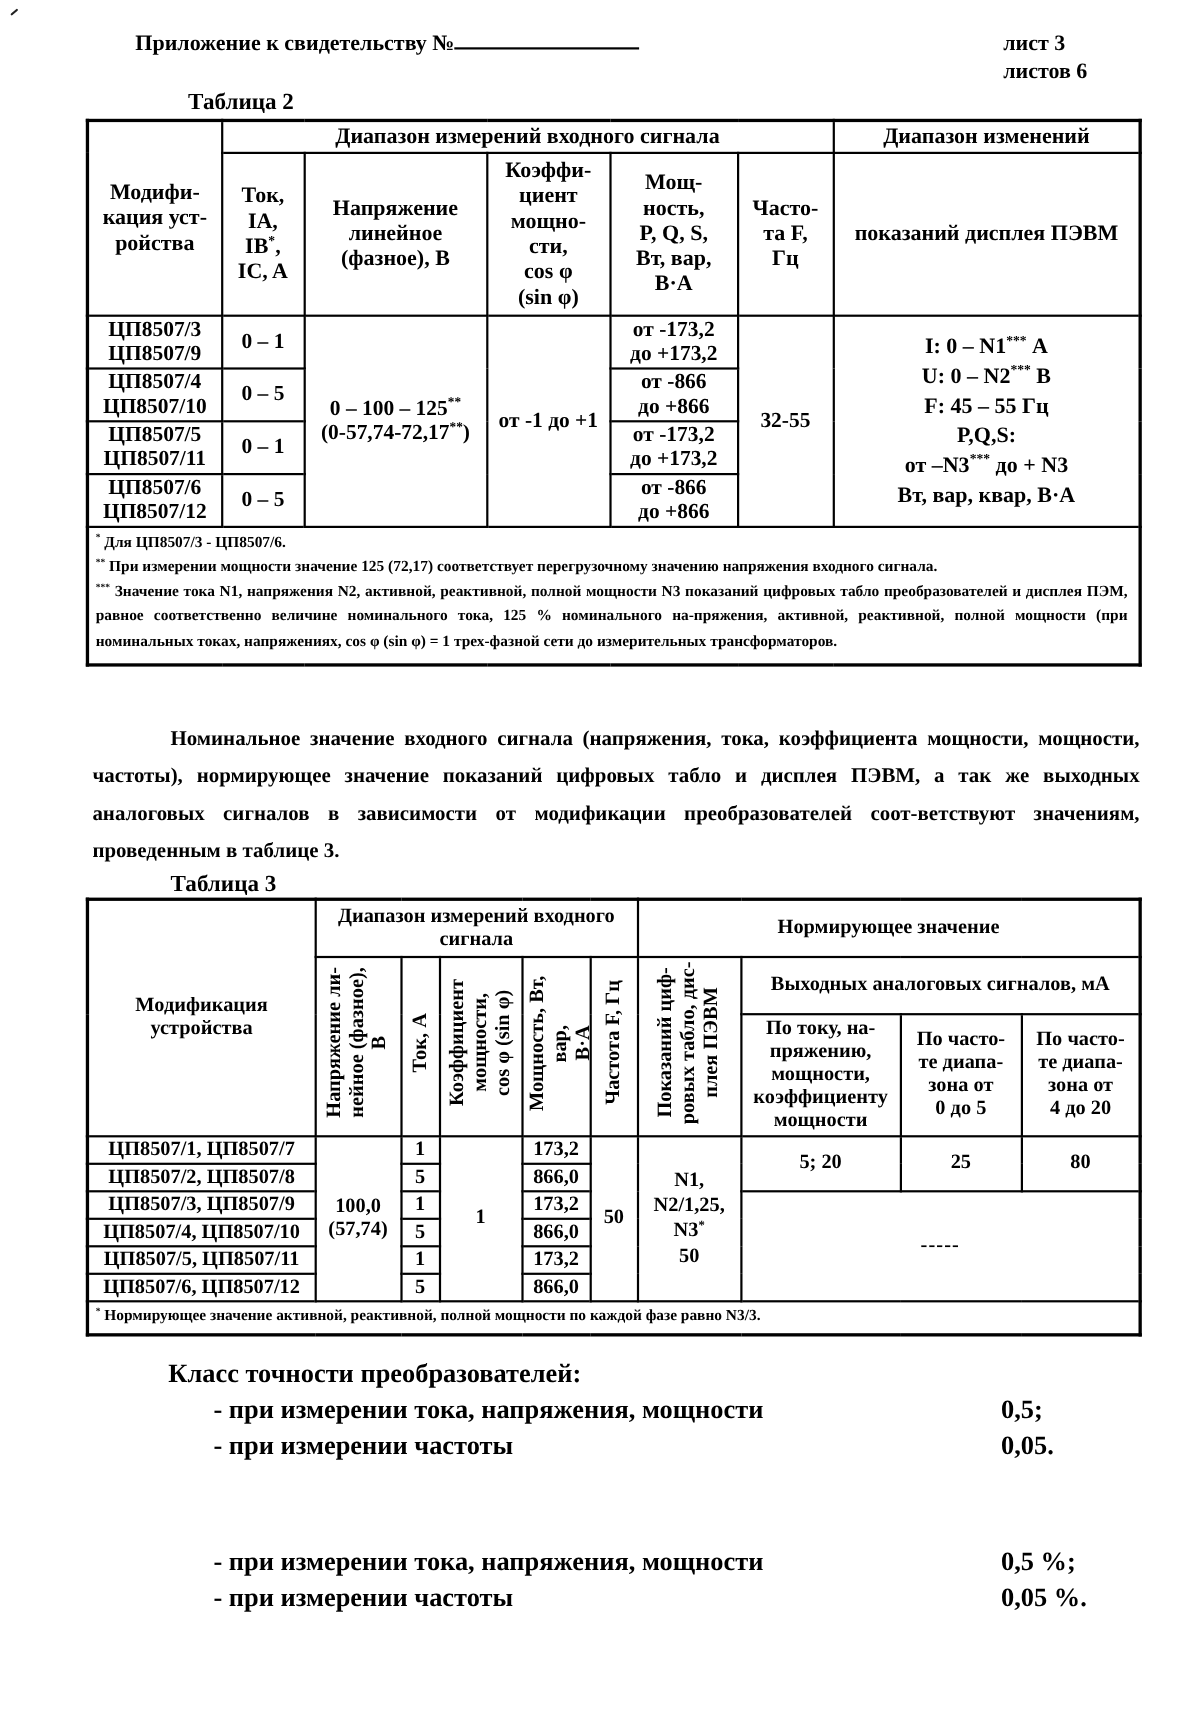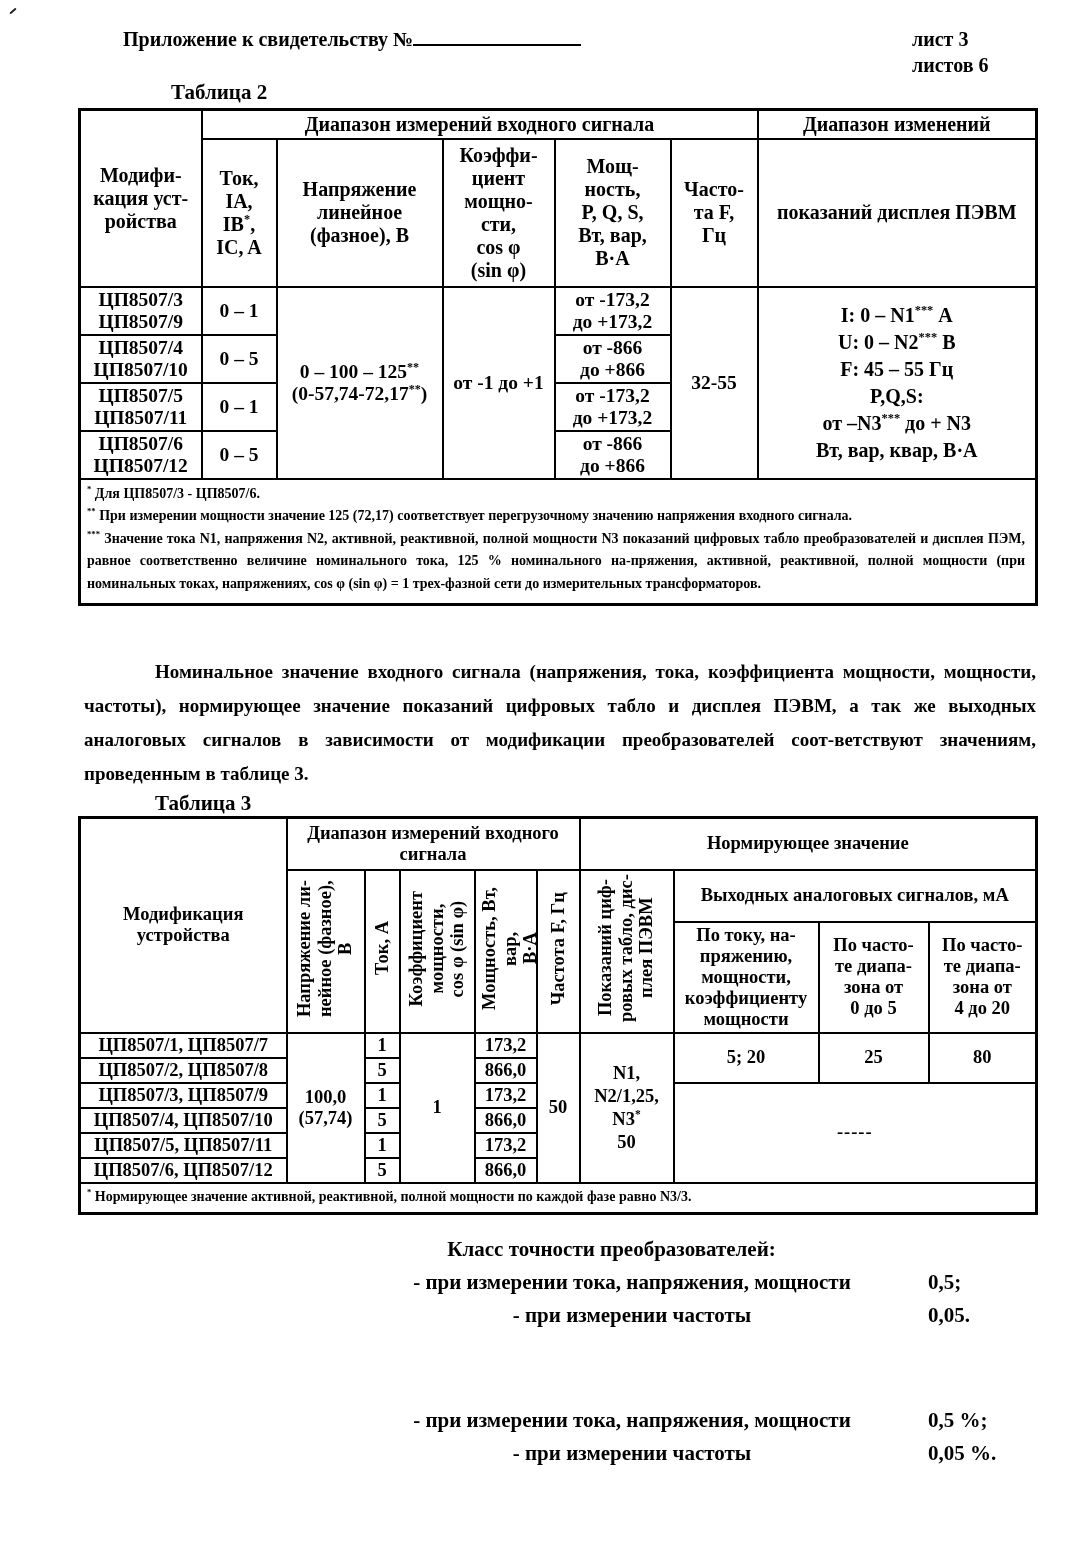--- a/index.html
+++ b/index.html
@@ -30,21 +30,21 @@
           line-height:1.12; display:inline-block; font-size:18.5px; }
   .fnotes-cell { text-align:left; padding:3px 10px 8px 6px; }
   .fn { font-size:14px; line-height:22.5px; text-align:justify; }
   .fn3-cell { text-align:left; padding:2px 10px 4px 6px; }
   .display-cell div { line-height:27px; font-size:20px; }
   .disp3 div { line-height:23px; }
   .para { position:absolute; left:84px; width:952px; font-size:19px; line-height:34px;
           text-align:justify; text-indent:71px; }
   .p1 { top:655px; }
   .limits-intro { top:1340px; }
-  .list-block { position:absolute; left:100px; width:952px; font-size:21px;text-align:center; }
+  .list-block { position:absolute; left:82px; width:952px; font-size:24px; }
   .acc { top:1233px; }
   .lim-items { top:1404px; }
   .block-title { text-indent:71px; line-height:33px; }
   .list-item { position:relative; line-height:33px; }
   .li-label { margin-left:112px; }
   .li-value { position:absolute; left:828px; top:0; }
   .dash-cell { letter-spacing:1px; }
 </style>
 </head>
 <body>

